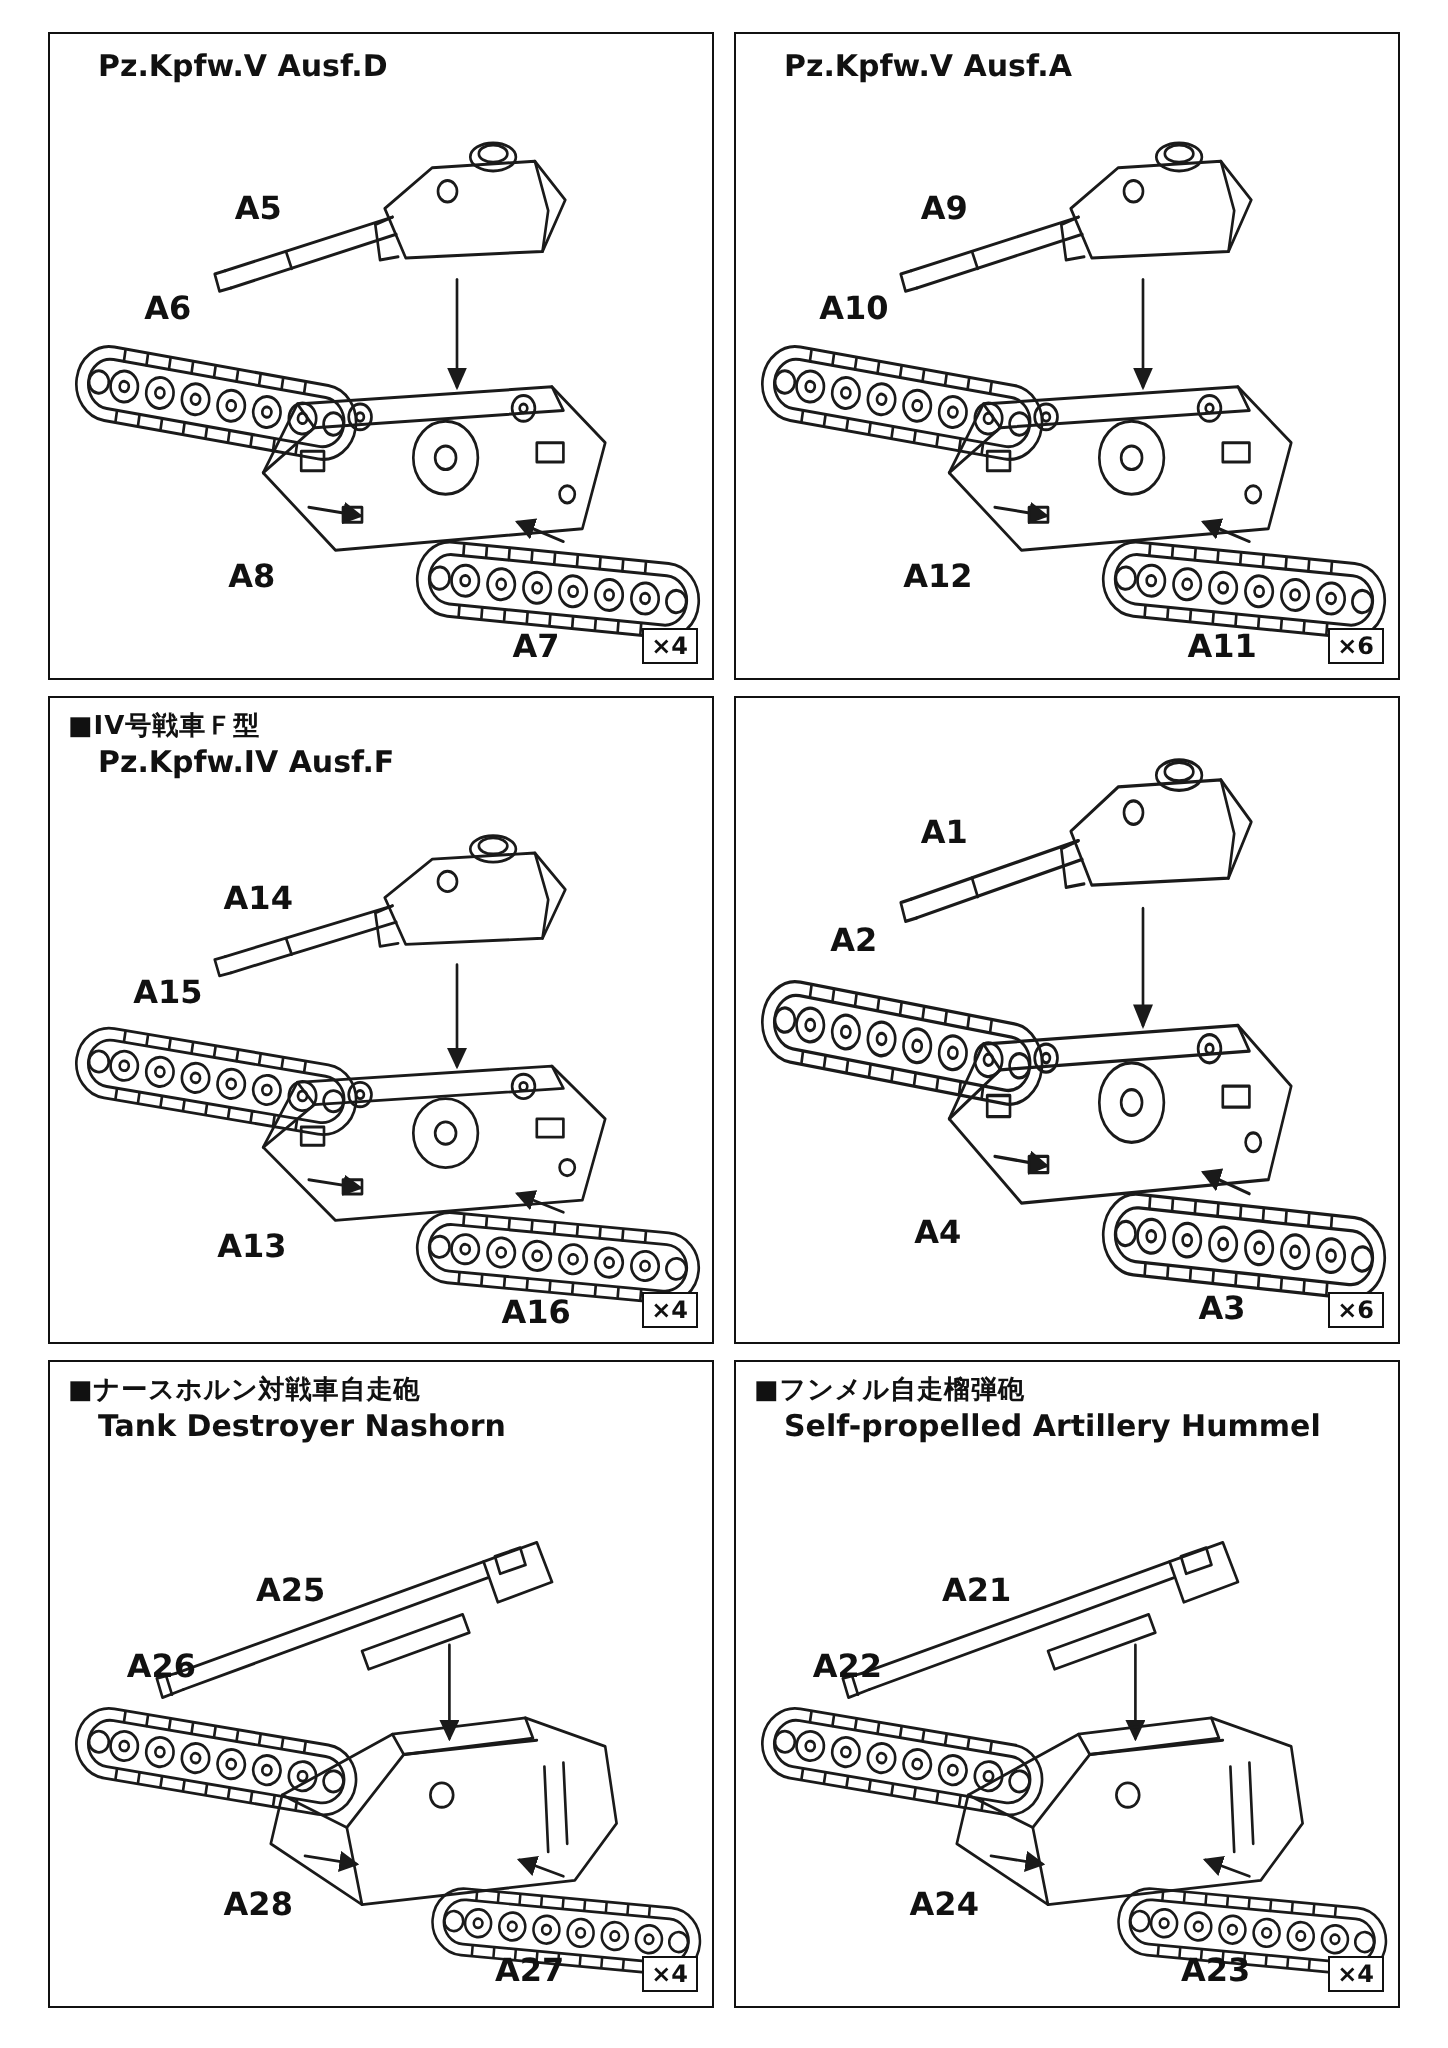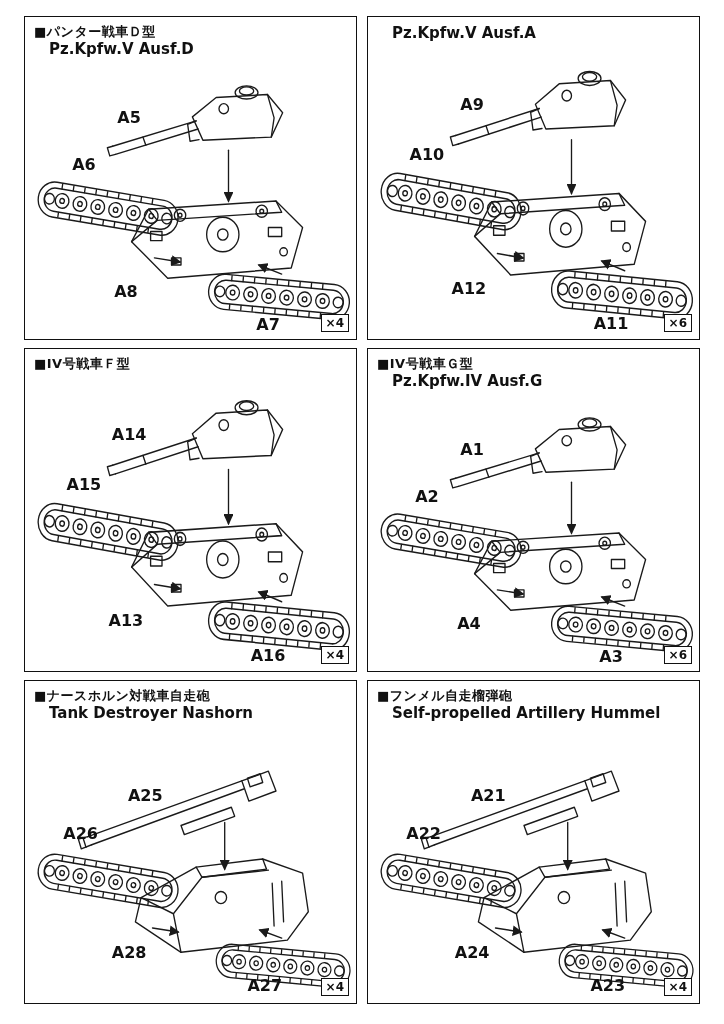--- a/index.html
+++ b/index.html
@@ -144,21 +144,20 @@
 
       <use href="#track-unit" transform="translate(198,216) rotate(5) scale(0.95)"></use>
     </g>
   </defs>
 </svg>
 
 <div class="sheet">
 
   <section class="panel">
     <header class="panel-header">
-      <div class="title-jp">■パンター戦車Ｄ型</div>
       <div class="title-en">Pz.Kpfw.V Ausf.D</div>
     </header>
     <div class="diagram">
       <svg class="art" viewBox="0 0 340 272" preserveAspectRatio="none">
         <use href="#tank-turreted"></use>
       </svg>
       <span class="part-label t1">A5</span>
       <span class="part-label t2">A6</span>
       <span class="part-label t3">A8</span>
       <span class="part-label t4">A7</span>
@@ -178,38 +177,35 @@
       <span class="part-label t2">A10</span>
       <span class="part-label t3">A12</span>
       <span class="part-label t4">A11</span>
     </div>
     <span class="qty-badge">×6</span>
   </section>
 
   <section class="panel">
     <header class="panel-header">
       <div class="title-jp">■IV号戦車Ｆ型</div>
+      <div class="title-en">Pz.Kpfw.IV Ausf.F</div>
     </header>
     <div class="diagram">
       <svg class="art" viewBox="0 0 340 272" preserveAspectRatio="none">
         <use href="#tank-turreted"></use>
       </svg>
       <span class="part-label t1">A14</span>
       <span class="part-label t2">A15</span>
       <span class="part-label t3">A13</span>
       <span class="part-label t4">A16</span>
     </div>
     <span class="qty-badge">×4</span>
   </section>
 
   <section class="panel">
-    <header class="panel-header">
-      <div class="title-jp">■IV号戦車Ｇ型</div>
-      <div class="title-en">Pz.Kpfw.IV Ausf.G</div>
-    </header>
     <div class="diagram">
       <svg class="art" viewBox="0 0 340 272" preserveAspectRatio="none">
         <use href="#tank-turreted"></use>
       </svg>
       <span class="part-label t1">A1</span>
       <span class="part-label t2">A2</span>
       <span class="part-label t3">A4</span>
       <span class="part-label t4">A3</span>
     </div>
     <span class="qty-badge">×6</span>

